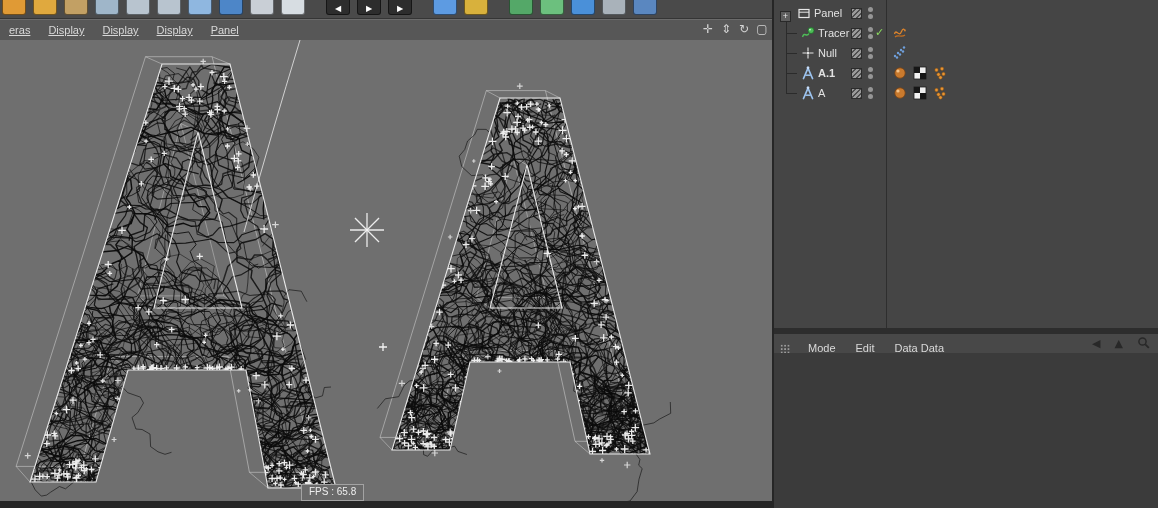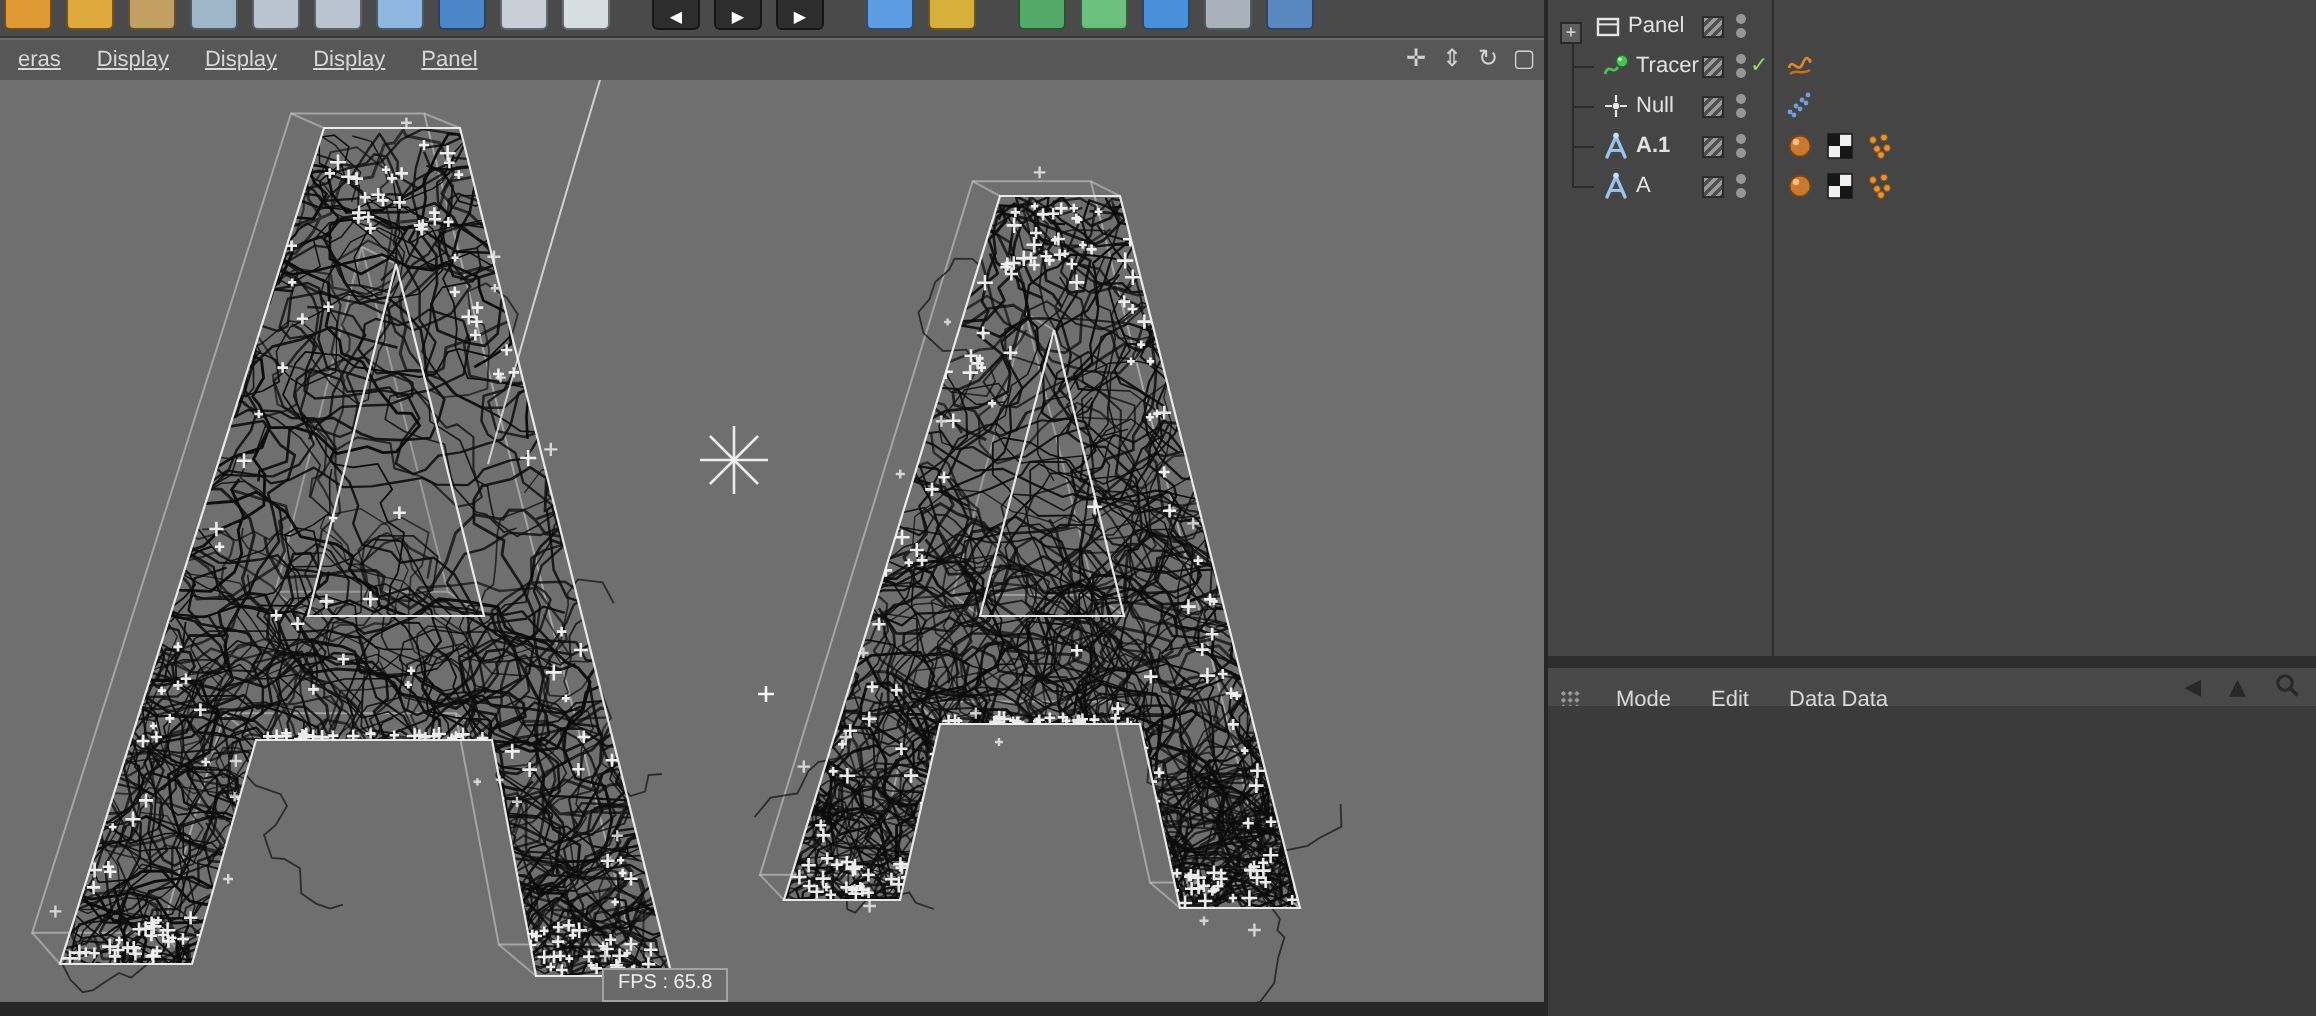--- a/index.html
+++ b/index.html
@@ -51,21 +51,21 @@
   .vis-dots{position:absolute;left:94px;top:4px;width:5px;height:12px;}
   .vis-dots i{position:absolute;left:0;width:5px;height:5px;border-radius:50%;background:#969696;}
   .vis-dots i.b{top:7px;}
   .row-check{position:absolute;left:101px;top:3px;color:#8bdc60;font-family:"DejaVu Sans",sans-serif;
              font-size:11px;font-weight:bold;}
   .tag{position:absolute;top:2px;width:16px;height:16px;}
 
   .splitter{position:absolute;left:0;top:328px;width:100%;height:6px;background:#2d2d2d;}
   .am{position:absolute;left:0;top:334px;width:100%;height:174px;background:#3b3b3b;}
   .am-header{position:absolute;left:0;top:0;width:100%;height:35px;background:#484848;
-             border-bottom:4px solid #84cc16;display:flex;align-items:center;font-size:11px;
+             border-bottom:7px solid #84cc16;display:flex;align-items:center;font-size:11px;
              color:#d9d9d9;box-sizing:border-box;}
   .am-grip{width:10px;height:9px;margin:0 8px 0 6px;
            background-image:radial-gradient(#9c9c9c 1px,transparent 1.1px);
            background-size:3.4px 3.4px;}
   .am-menu{padding:0 10px;height:100%;display:flex;align-items:center;cursor:default;}
   .am-icons{position:absolute;right:8px;top:0;height:19px;display:flex;gap:14px;align-items:center;}
   .am-icons .g{font-family:"DejaVu Sans",sans-serif;font-size:11px;color:#282828;}
   .am-body{position:absolute;left:0;top:19px;width:100%;height:155px;background:#3b3b3b;}
 </style>
 </head>

